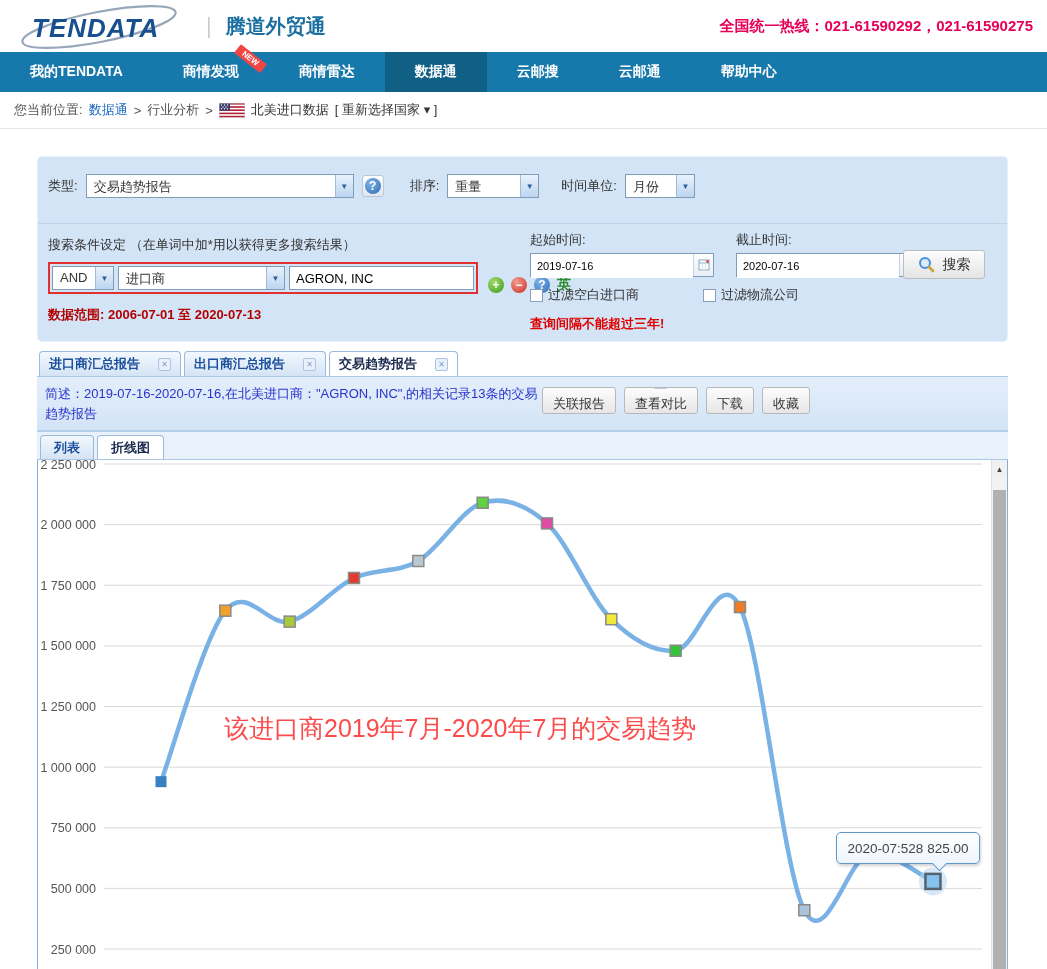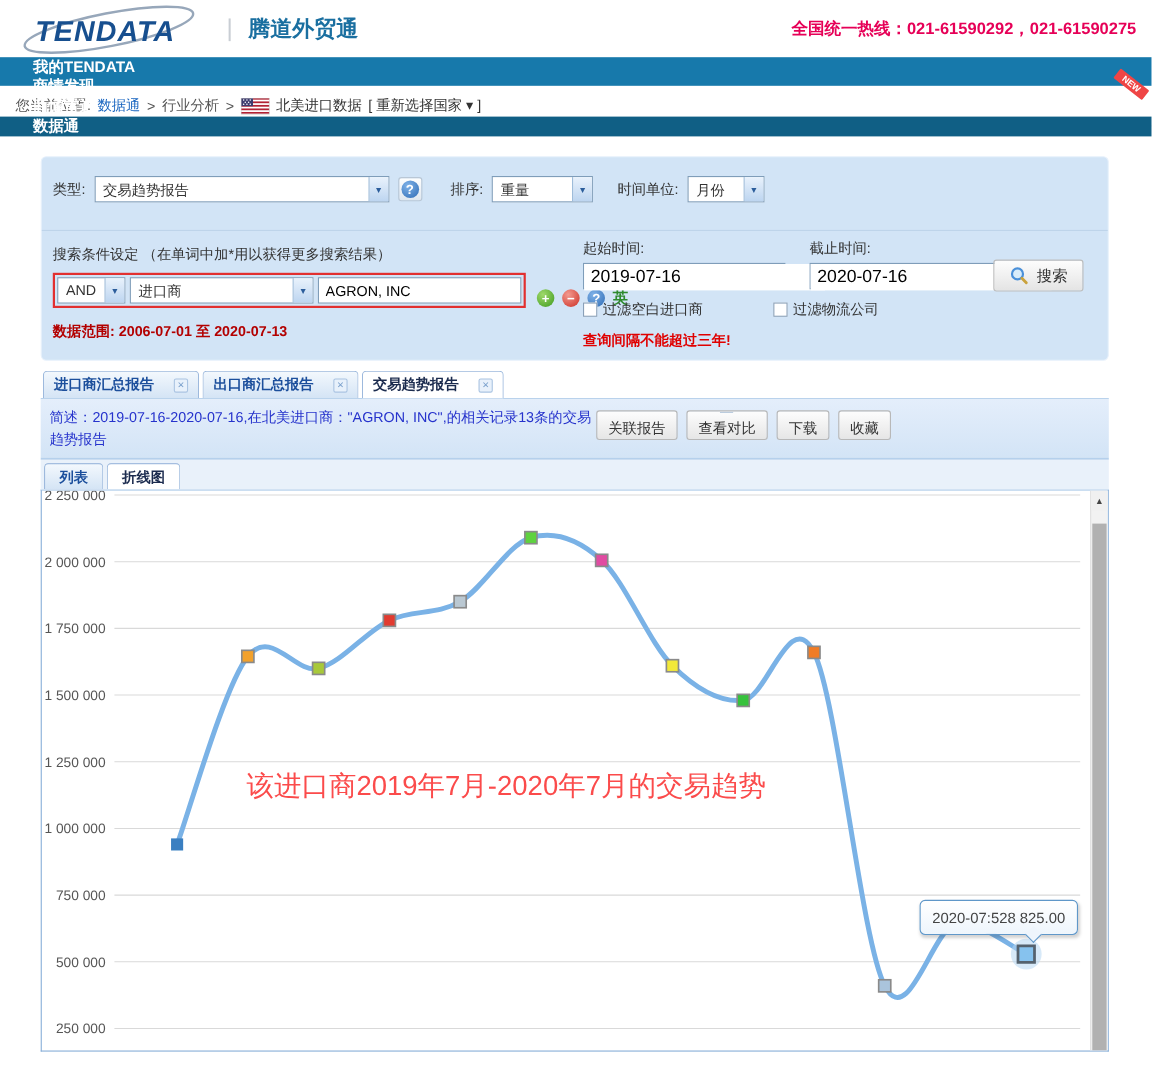--- a/index.html
+++ b/index.html
@@ -10,21 +10,21 @@
   .top-header { height:52px; display:flex; align-items:center; padding:0 14px 0 24px; background:#fff; }
   .logo-wrap { position:relative; width:160px; height:46px; }
   .logo-swoosh { position:absolute; left:-8px; top:0; }
   .logo-text { position:absolute; left:8px; top:10px; font-style:italic; font-weight:bold;
     font-size:26px; letter-spacing:1px; color:#174f8f; }
   .logo-divider { color:#c9ced4; font-size:22px; margin:0 14px 0 22px; }
   .logo-sub { font-size:20px; font-weight:600; color:#1a6fa0; }
   .hotline { margin-left:auto; font-size:15px; font-weight:bold; color:#e60057; }
 
   
-  .nav { height:26px; background:#1779ab; display:flex; color:#fff;flex-direction:column; }
+  .nav { height:40px; background:#1779ab; display:flex; color:#fff; }
   .nav-item { position:relative; padding:0 30px; display:flex; align-items:center;
     font-size:14px; font-weight:600; cursor:pointer; white-space:nowrap; }
   .nav-item.active { background:#105f85; }
   .new-badge { position:absolute; top:1px; right:2px; background:#ef4545; color:#fff;
     font-size:8px; font-weight:bold; padding:1px 7px; transform:rotate(38deg); border-radius:1px; }
 
   
   .breadcrumb { height:37px; display:flex; align-items:center; gap:6px; padding:0 14px;
     border-bottom:1px solid #e6e6e6; font-size:13px; color:#555; }
   .bc-link { color:#1a66c0; cursor:pointer; }
@@ -62,21 +62,21 @@
     font-family:inherit; color:#000; background:#fff; }
   .cond-icons { display:flex; align-items:center; gap:7px; margin-left:10px; }
   .lang-btn { color:#2e8b2e; font-weight:bold; font-size:14px; cursor:pointer; }
   .data-range { margin-top:12px; font-weight:bold; color:#b30000; }
 
   .right-col { position:absolute; left:492px; top:74px; width:390px; }
   .date-row { display:flex; gap:22px;justify-content:flex-end; }
   .date-group { width:184px; }
   .date-label { margin-bottom:4px; color:#333; }
   .date-box { display:flex; border:1px solid #7f9db9; background:#fff; height:24px; width:184px; }
-  .date-box input { flex:1; border:none; outline:none; padding:12px 6px; font-size:16px; font-family:inherit; }
+  .date-box input { flex:1; border:none; outline:none; padding:12px 6px; font-size:11px; font-family:inherit; }
   .cal-btn { width:20px; display:flex; align-items:center; justify-content:center; cursor:pointer;
     background:linear-gradient(#fefefe,#e7eef6); border-left:1px solid #c3d3e3; }
   .cb-row { display:flex; gap:64px; margin-top:9px; }
   .cb-item { display:flex; align-items:center; gap:5px; cursor:pointer; color:#333; }
   .cb { width:13px; height:13px; border:1px solid #8aa0b8; background:#fff; display:inline-block; }
   .interval-warn { margin-top:11px; font-weight:bold; color:#e00000; }
   .search-btn { position:absolute; right:22px; top:93px; width:82px; height:29px;
     border:1px solid #bdbdbd; border-radius:3px; background:linear-gradient(#fdfdfd,#e4e4e4);
     display:flex; align-items:center; justify-content:center; gap:8px; font-size:14px; color:#333; cursor:pointer; }
 

